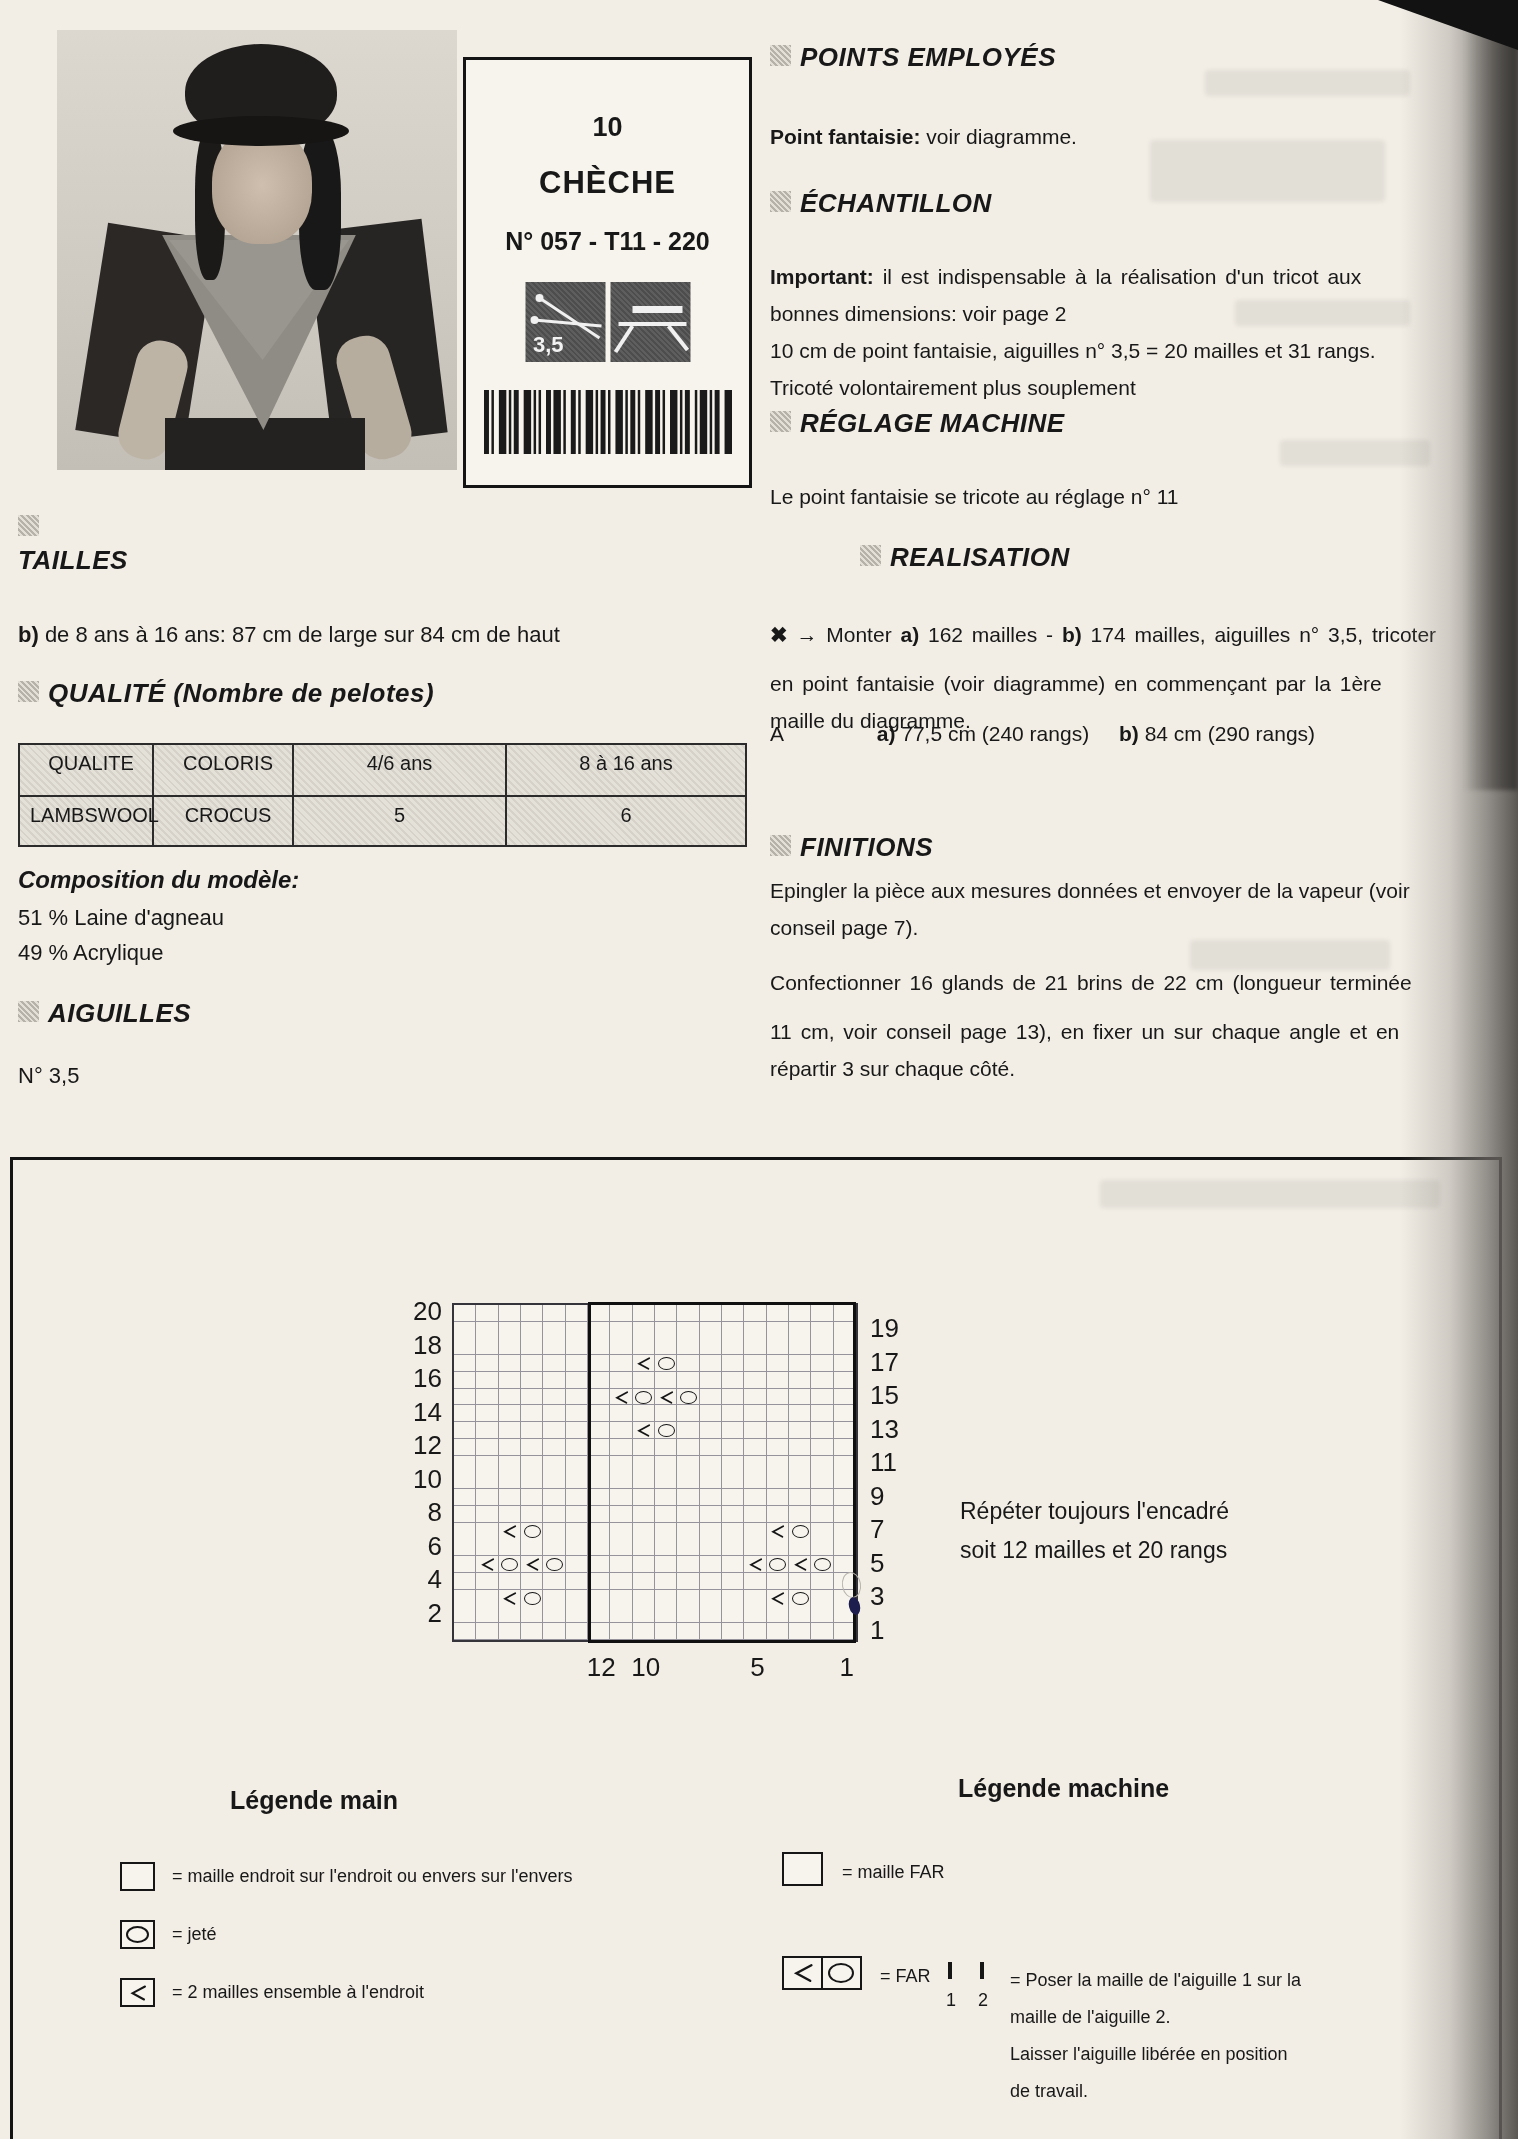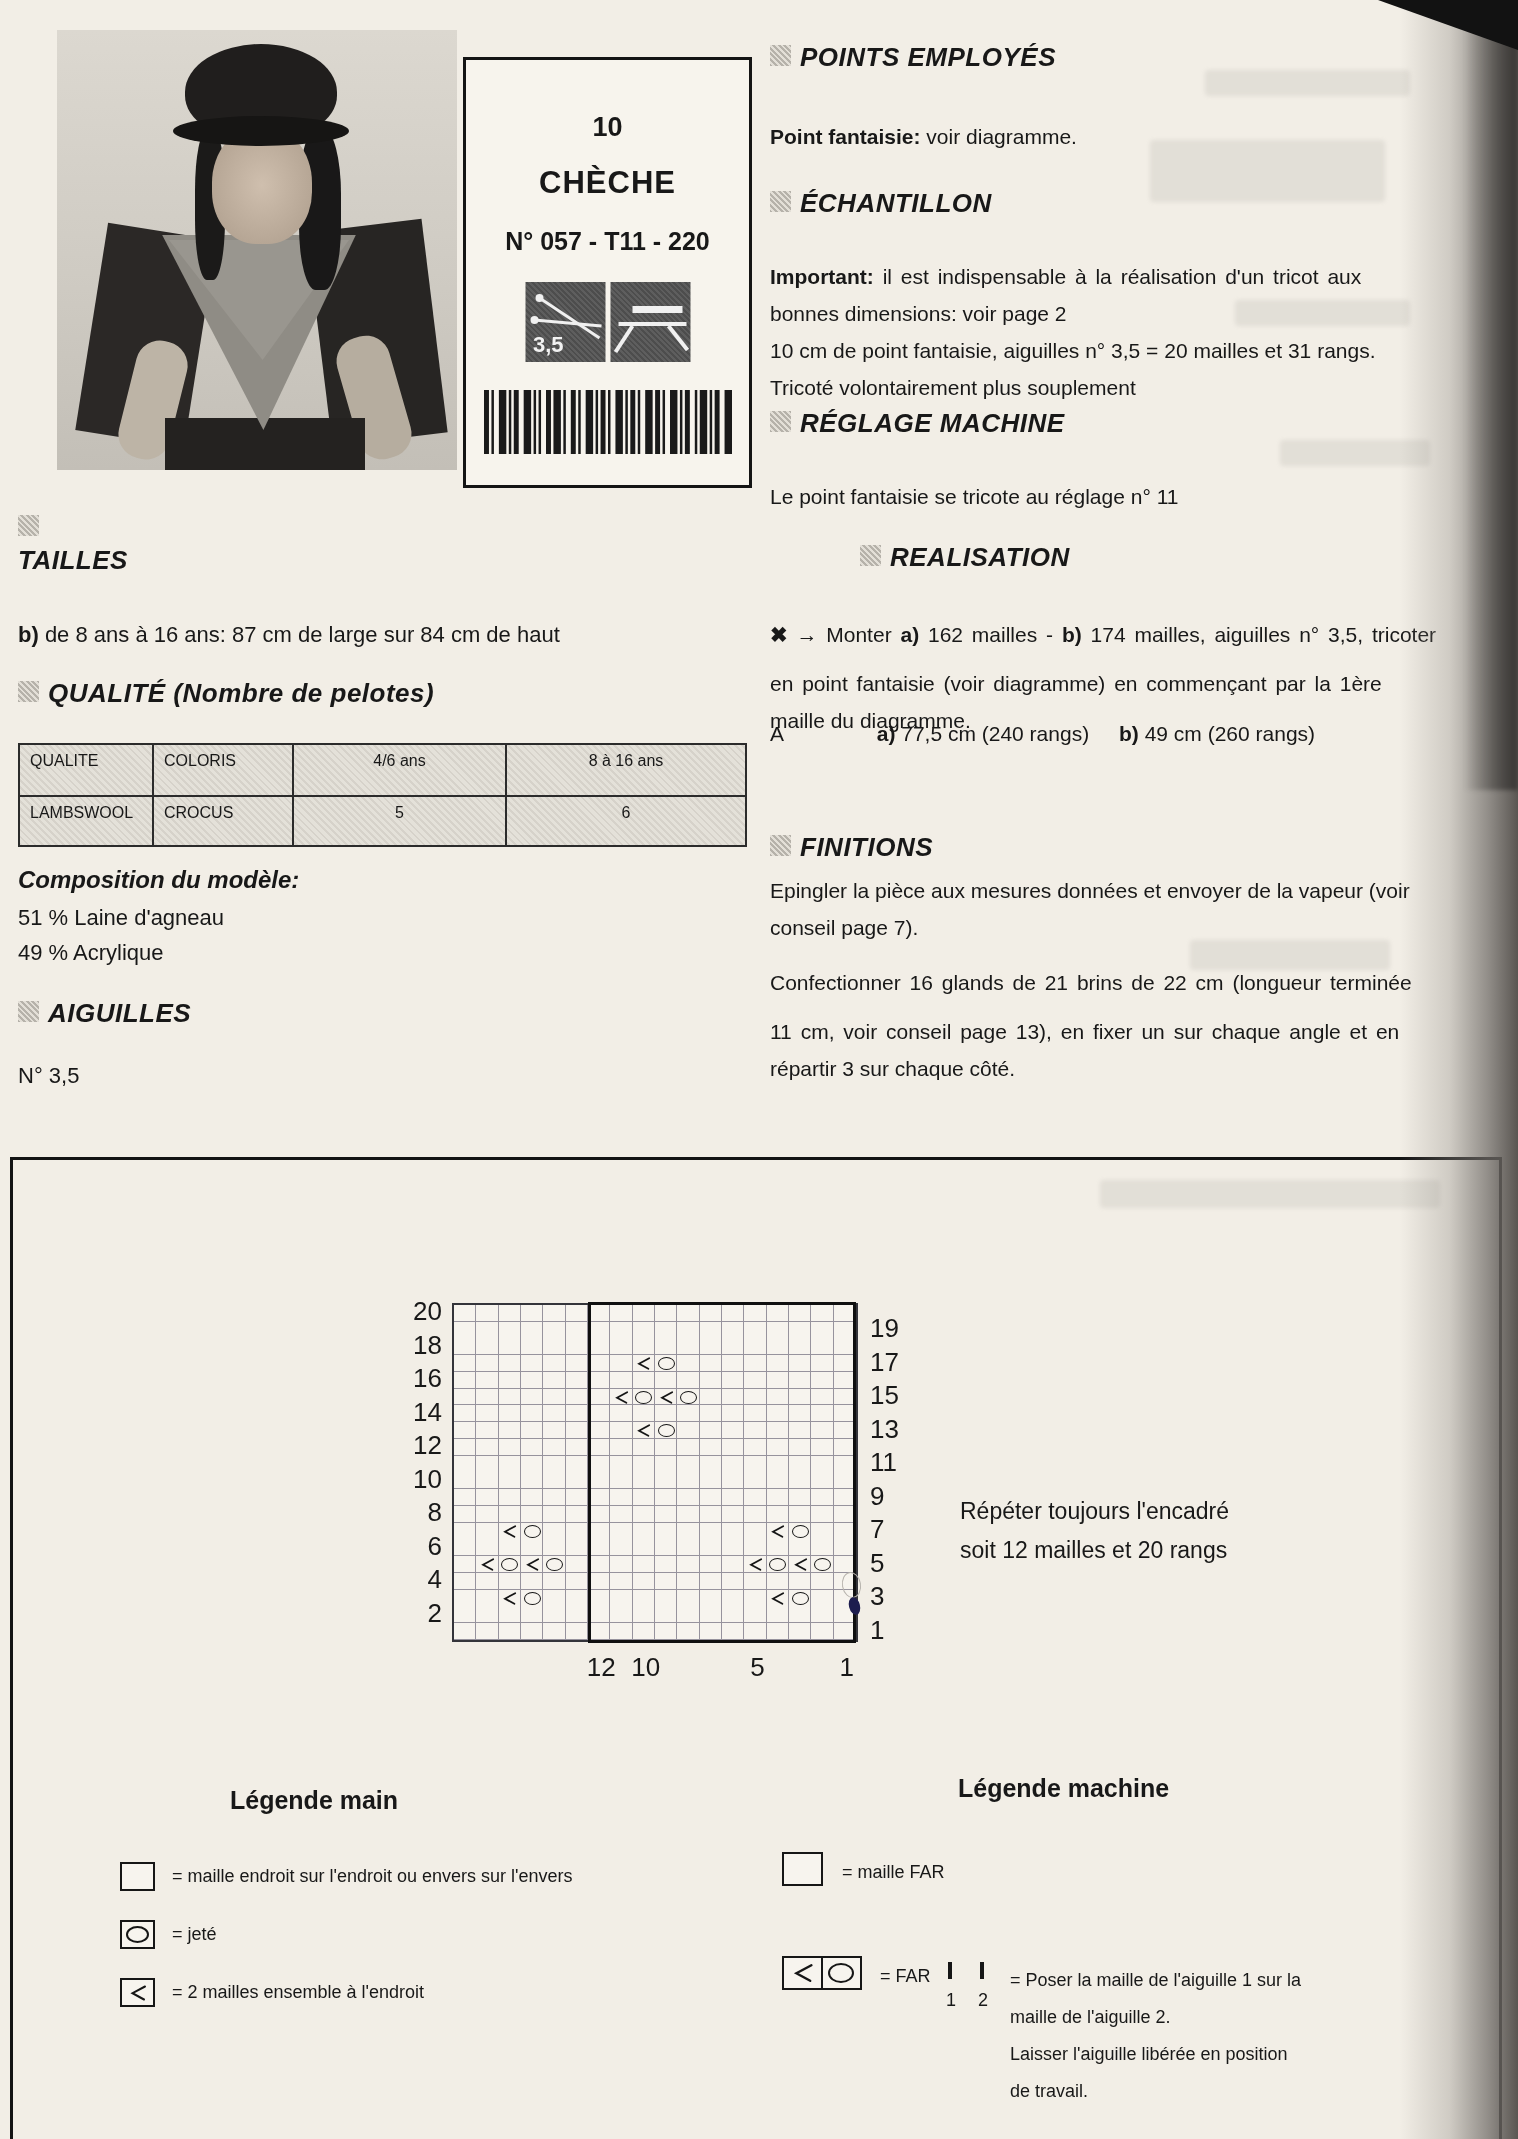--- a/index.html
+++ b/index.html
@@ -38,21 +38,21 @@
   .infobox .name{margin-top:22px;font-weight:bold;font-size:31px;letter-spacing:1px;}
   .infobox .ref{margin-top:26px;font-weight:bold;font-size:25px;}
   .icon-row{position:absolute;left:50%;top:222px;transform:translateX(-50%);display:flex;gap:5px;}
   .dk-sq{width:80px;height:80px;background:repeating-linear-gradient(45deg,#4d4d4d 0 2px,#5e5e5e 2px 4px);position:relative;}
   .dk-sq svg{position:absolute;left:0;top:0;}
   .needle-num{position:absolute;left:8px;bottom:4px;color:#f2f2f2;font-size:22px;font-weight:bold;}
   .barcode{position:absolute;left:50%;top:330px;transform:translateX(-50%);width:248px;height:64px;}
   
   .qtable{left:18px;top:743px;display:grid;grid-template-columns:134px 140px 213px 238px;grid-template-rows:52px 48px;
           border:2px solid #2b2b2b;background:repeating-linear-gradient(45deg,#d6d2ca 0 2px,#e4e1d9 2px 5px);}
-  .qtable .cell{border-right:2px solid #2b2b2b;border-bottom:2px solid #2b2b2b;font-size:16px;padding-top:7px;box-sizing:border-box;}
+  .qtable .cell{border-right:2px solid #2b2b2b;border-bottom:2px solid #2b2b2b;font-size:20px;padding-top:7px;box-sizing:border-box;text-align:center;}
   .qtable .cell:nth-child(4n){border-right:none;}
   .qtable .cell:nth-child(n+5){border-bottom:none;}
   .cL{padding-left:10px;text-align:left;}
   .cC{text-align:center;}
   
   .frame{left:10px;top:1157px;width:1486px;height:982px;border:3px solid #141414;border-bottom:none;}
   .diag-title{left:0;top:1212px;width:1510px;text-align:center;font-weight:bold;font-size:28px;}
   .diag-wrap{left:398px;top:1295px;width:530px;height:420px;}
   .grid{position:absolute;left:54px;top:8px;width:402px;height:335px;background-color:#f7f4ee;border:2px solid #34343a;box-sizing:content-box;
         background-image:
@@ -232,21 +232,21 @@
   <div class="abs txt" style="left:770px;top:604px;width:700px;">
     <div class="just"><span class="b">✖ →</span><span> Monter </span><span class="b">a)</span><span> 162 mailles - </span><span class="b">b)</span><span> 174 mailles, aiguilles n° 3,5, tricoter</span></div>
     <div class="just">en point fantaisie (voir diagramme) en commençant par la 1ère</div>
     <div>maille du diagramme.</div>
   </div>
 
   <div class="abs txt" style="left:770px;top:715px;width:700px;">
     <div>
       <span>A</span>
       <span class="b" style="margin-left:88px;">a)</span><span> 77,5 cm (240 rangs)</span>
-      <span class="b" style="margin-left:24px;">b)</span><span> 49 cm (260 rangs)</span>
+      <span class="b" style="margin-left:24px;">b)</span><span> 84 cm (290 rangs)</span>
     </div>
   </div>
 
   <div class="sec-header" style="left:770px;top:832px;">
     <span class="bullet"></span>
     <span class="t">FINITIONS</span>
   </div>
   <div class="abs txt" style="left:770px;top:872px;width:700px;">
     <div>Epingler la pièce aux mesures données et envoyer de la vapeur (voir</div>
     <div>conseil page 7).</div>

